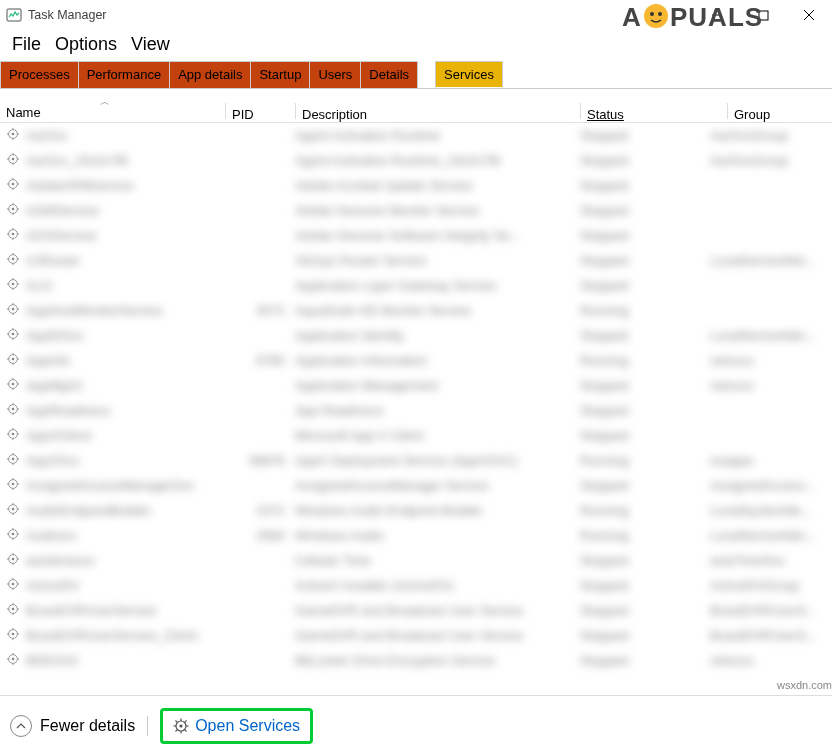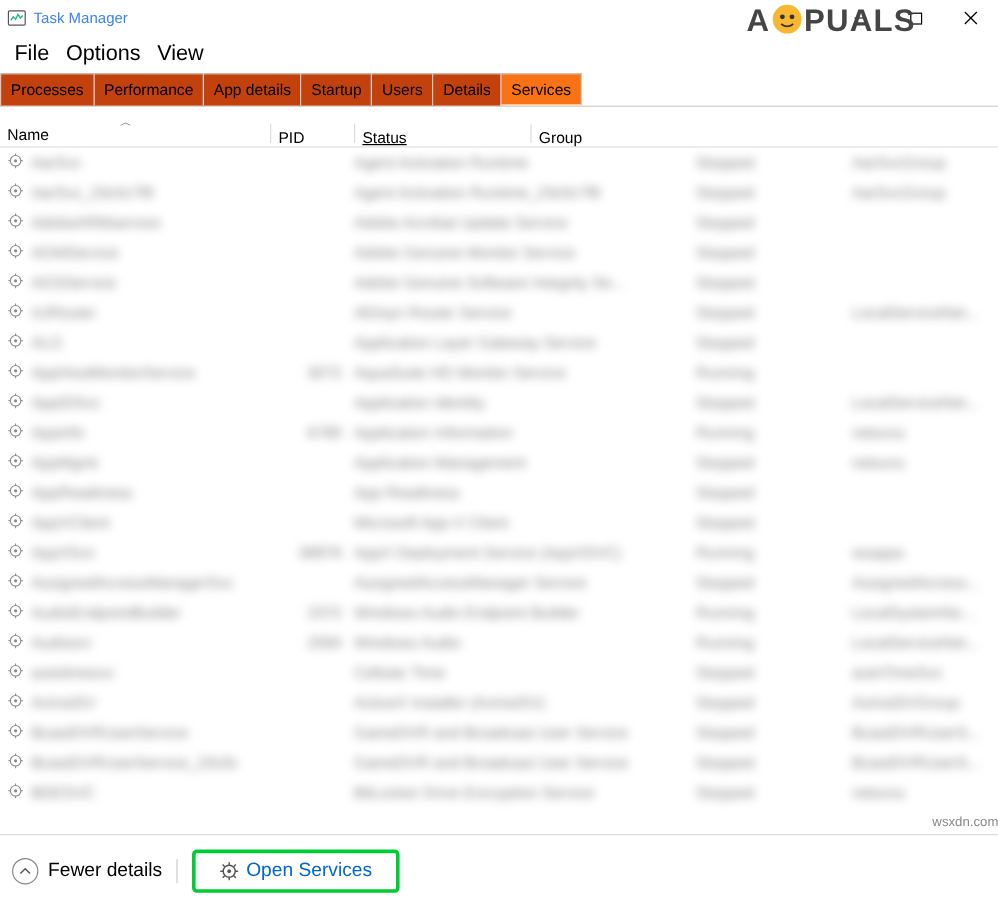--- a/index.html
+++ b/index.html
@@ -1,33 +1,33 @@
 <!DOCTYPE html>
 <html><head>
 <meta charset="utf-8">
 <style>
   * { box-sizing: border-box; margin: 0; padding: 0; font-family: "Segoe UI", Tahoma, sans-serif; }
   body { width: 832px; height: 755px; background: #fff; position: relative; overflow: hidden; }
 
   
   .titlebar { height: 30px; display: flex; align-items: center; padding-left: 6px; }
   .app-icon { width: 16px; height: 16px; margin-right: 6px; display: inline-flex; align-items: center; justify-content: center; }
-  .app-title { font-size: 12.5px; color: #3b82f6; }
+  .app-title { font-size: 12.5px; color: #404040; }
   .win-controls { position: absolute; top: 0; right: 0; display: flex; height: 30px; }
   .win-btn { width: 46px; display: flex; align-items: center; justify-content: center; font-size: 14px; color: #000; }
   .win-btn.close { font-size: 16px; }
 
   
   .menubar { display: flex; gap: 2px; padding: 2px 6px 4px 6px; font-size: 18px; }
   .menu-item { padding: 2px 6px; }
 
   
   .tabstrip { display: flex; border-bottom: 1px solid #ccc; font-size: 13px; background: #fff; }
   .tab { padding: 5px 8px; background: #c2410c; border: 1px solid #ccc; border-bottom: none; margin-right: -1px; cursor: default; color: #000; }
-  .tab.active { background: #f97316; border-bottom: 1px solid #fff; position: relative; z-index: 1; }
+  .tab.active { background: #eab308; border-bottom: 1px solid #fff; position: relative; z-index: 1; margin-left: 18px; }
 
   
   .colheaders { display: flex; align-items: center; border-bottom: 1px solid #e0e0e0; font-size: 13px; color: #000; height: 34px; padding-top: 14px; }
   .col-name { width: 225px; padding-left: 6px; position: relative; display: flex; align-items: flex-end; }
   .sort-caret { position: absolute; top: -10px; left: 100px; font-size: 10px; color: #555; }
   .col-pid { width: 70px; text-align: left; }
   .col-desc { width: 285px; }
   .col-status { width: 130px; text-decoration: underline; }
   .col-group { flex: 1; margin-left: 17px; }
   .col-sep { display:inline-block; width:1px; height:16px; background:#ddd; margin-right:6px; }
@@ -41,21 +41,21 @@
   .row .c-status { width: 130px; }
   .row .c-group { flex: 1; }
   .svc-icon { width: 14px; height: 14px; flex-shrink: 0; }
   .blur { filter: blur(4px); color: #888; }
 
   
   .footer { position: absolute; left: 0; right: 0; bottom: 0; height: 60px; border-top: 1px solid #ddd; display: flex; align-items: center; background: #fff; padding: 0 10px; font-size: 16px; }
   .fewer { display: flex; align-items: center; gap: 8px; }
   .circle { width: 22px; height: 22px; border: 1px solid #888; border-radius: 50%; display: flex; align-items: center; justify-content: center; font-size: 11px; color: #444; }
   .divider { width: 1px; height: 20px; background: #ccc; margin: 0 12px; }
-  .open-services { display: flex; align-items: center; gap: 6px; color: #0066cc; padding: 6px 20px; border: 3px solid #00cc33; border-radius: 4px; }
+  .open-services { display: flex; align-items: center; gap: 6px; color: #0066cc; padding: 6px 10px; border: 3px solid #00cc33; border-radius: 4px; }
   .gear-icon { width: 16px; height: 16px; }
 
   
   .watermark { position: absolute; top: 2px; right: 110px; transform: translateX(50%); }
 
   
   .src { position: absolute; right: 0; bottom: 64px; font-size: 11px; color: #888; filter: blur(.2px); }
 </style>
 </head>
 <body>
@@ -114,20 +114,21 @@
   <div class="tab">Details</div>
   <div class="tab active">Services</div>
 </div>
 
 <div class="colheaders">
   <div class="col-name">
     <span>Name</span>
     <span class="sort-caret">︿</span>
   </div>
   <div class="col-pid"><span class="col-sep"></span><span>PID</span></div>
+  <div class="col-desc"><span class="col-sep"></span><span>Description</span></div>
   <div class="col-status"><span class="col-sep"></span><span>Status</span></div>
   <div class="col-group"><span class="col-sep"></span><span>Group</span></div>
 </div>
 
 <div class="rows" id="rows">
     <div class="row">
       <div class="c-name">
         <span><svg class="svc-icon" viewBox="0 0 16 16">
             <circle cx="8" cy="8" r="5" fill="none" stroke="#888" stroke-width="1"></circle>
             <circle cx="8" cy="8" r="1.5" fill="#888"></circle>

